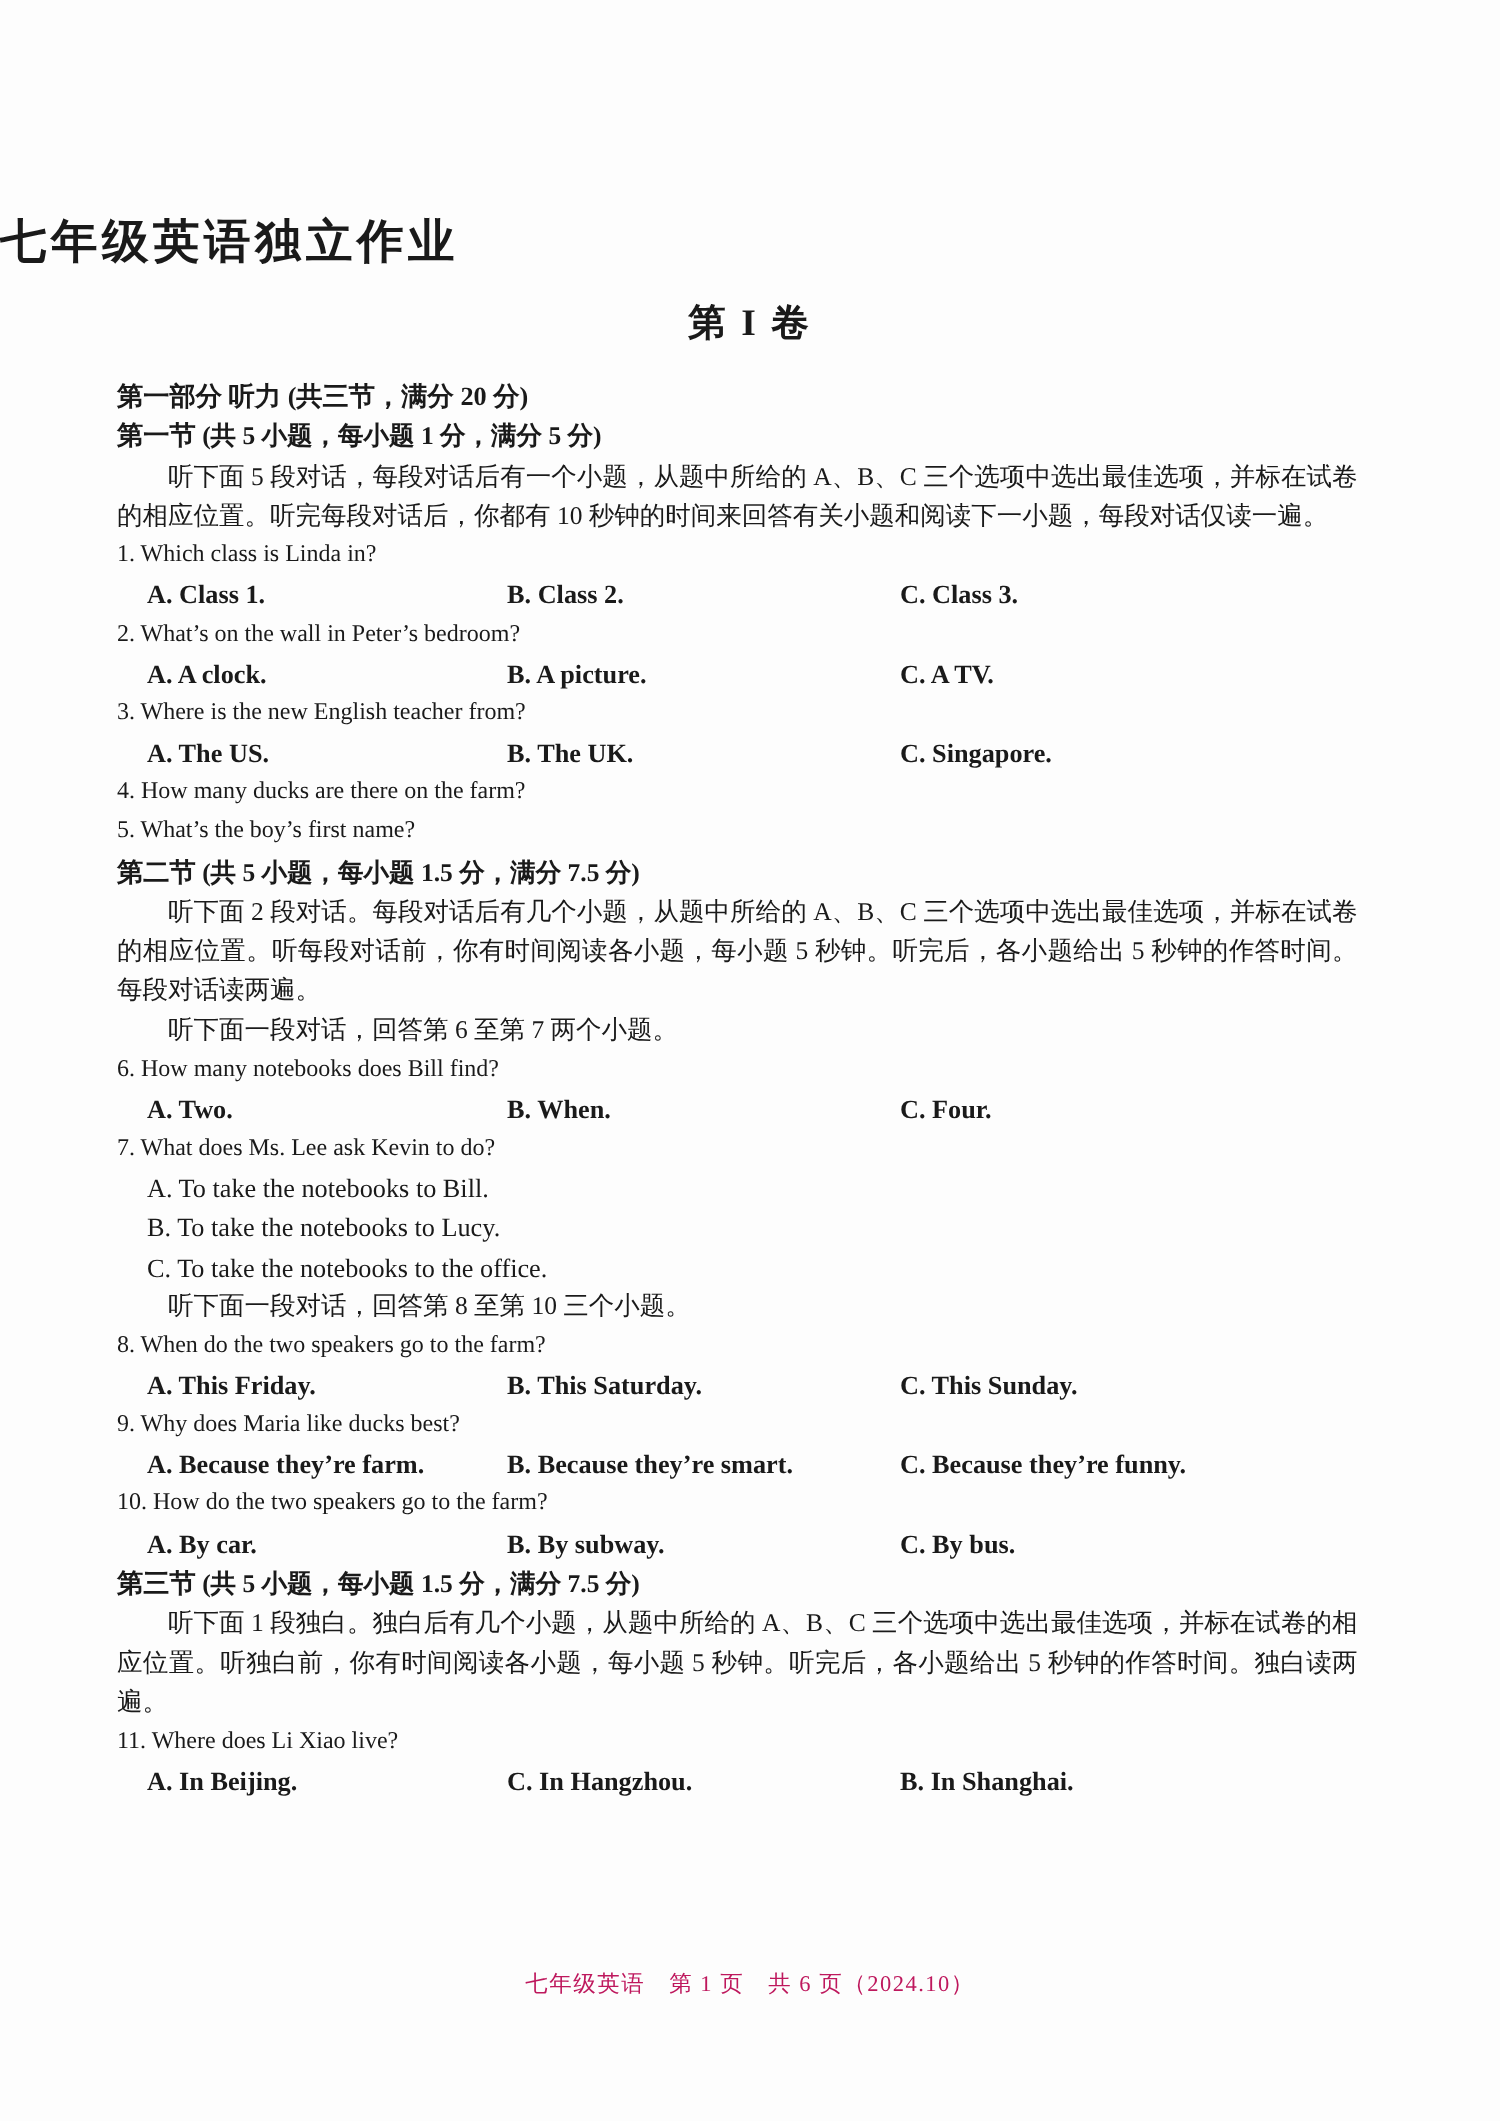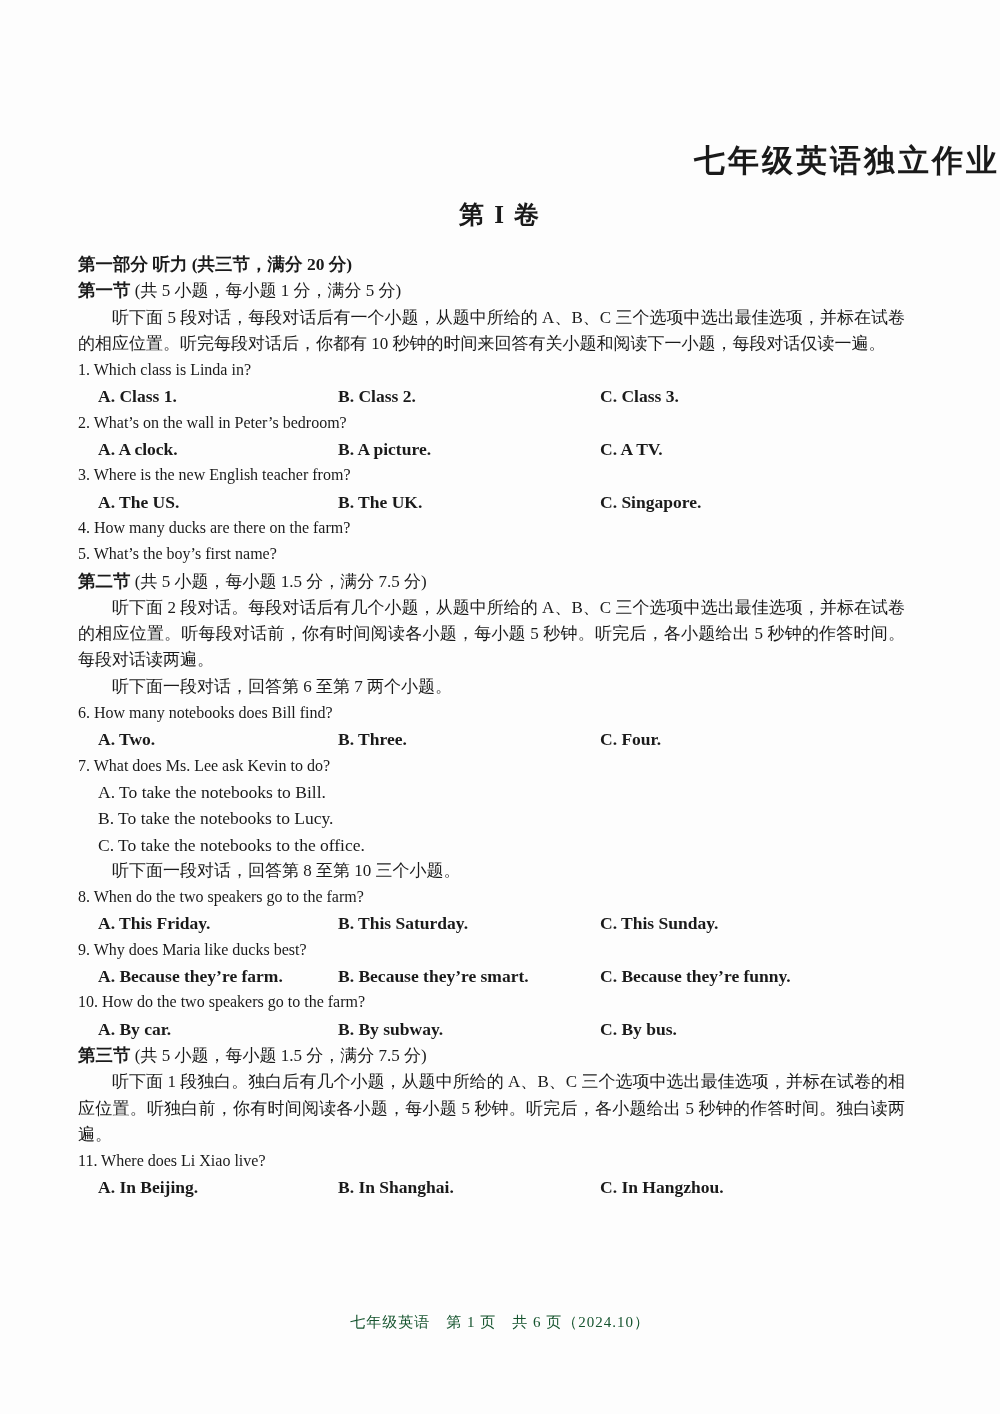--- a/index.html
+++ b/index.html
@@ -9,40 +9,40 @@
     height: 1414px;
     margin: 0 auto;
     background: #fdfdfd;
     color: #1a1a1a;
     font-family: "Liberation Serif", "DejaVu Serif", serif;
     overflow: hidden;
   }
   .title {
     margin: 0;
     padding-top: 140px;
-    text-align: right;
+    text-align: left;
     font-size: 31px;
     font-weight: 700;
     letter-spacing: 3px;
   }
   .subtitle {
     margin: 16px 0 0 0;
     text-align: center;
     font-size: 25px;
     font-weight: 600;
     letter-spacing: 2px;
   }
   .content {
     margin: 20px 95px 0 78px;
     font-size: 17px;
     line-height: 26.3px;
   }
   .part-heading { font-weight: 700; font-size: 17.5px; }
   .section-heading .sec-label { font-weight: 700; font-size: 17.5px; }
-  .section-heading .sec-meta { font-weight: 400; }
+  .section-heading .sec-meta { font-weight: 700; }
   p.instr, p.sub-instr {
     margin: 0;
     text-indent: 2em;
     text-align: justify;
   }
   .q-text { font-size: 16px; }
   .option { font-size: 17.5px; }
   .options-row {
     display: grid;
     grid-template-columns: 240px 262px 1fr;
@@ -53,21 +53,21 @@
     display: block;
     padding-left: 20px;
   }
   .footer {
     position: absolute;
     left: 0;
     right: 0;
     bottom: 82px;
     text-align: center;
     font-size: 15px;
-    color: #14532d;
+    color: #be185d;
     letter-spacing: 1px;
   }
 </style>
 </head>
 <body>
 
 <div class="page">
   <h1 class="title">七年级英语独立作业</h1>
   <h2 class="subtitle">第 I 卷</h2>
   <div class="content">
@@ -104,21 +104,21 @@
       <div class="question">
         <div class="q-text">5. What’s the boy’s first name?</div>
       </div>
       <div class="section-heading"><span class="sec-label">第二节</span><span class="sec-meta"> (共 5 小题，每小题 1.5 分，满分 7.5 分)</span></div>
       <p class="instr">听下面 2 段对话。每段对话后有几个小题，从题中所给的 A、B、C 三个选项中选出最佳选项，并标在试卷的相应位置。听每段对话前，你有时间阅读各小题，每小题 5 秒钟。听完后，各小题给出 5 秒钟的作答时间。每段对话读两遍。</p>
       <p class="sub-instr">听下面一段对话，回答第 6 至第 7 两个小题。</p>
       <div class="question">
         <div class="q-text">6. How many notebooks does Bill find?</div>
         <div class="options options-row">
           <span class="option">A. Two.</span>
-          <span class="option">B. Three.</span>
+          <span class="option">B. When.</span>
           <span class="option">C. Four.</span>
         </div>
       </div>
       <div class="question">
         <div class="q-text">7. What does Ms. Lee ask Kevin to do?</div>
         <div class="options options-stack">
           <span class="option">A. To take the notebooks to Bill.</span>
           <span class="option">B. To take the notebooks to Lucy.</span>
           <span class="option">C. To take the notebooks to the office.</span>
         </div>
@@ -147,19 +147,19 @@
           <span class="option">B. By subway.</span>
           <span class="option">C. By bus.</span>
         </div>
       </div>
       <div class="section-heading"><span class="sec-label">第三节</span><span class="sec-meta"> (共 5 小题，每小题 1.5 分，满分 7.5 分)</span></div>
       <p class="instr">听下面 1 段独白。独白后有几个小题，从题中所给的 A、B、C 三个选项中选出最佳选项，并标在试卷的相应位置。听独白前，你有时间阅读各小题，每小题 5 秒钟。听完后，各小题给出 5 秒钟的作答时间。独白读两遍。</p>
       <div class="question">
         <div class="q-text">11. Where does Li Xiao live?</div>
         <div class="options options-row">
           <span class="option">A. In Beijing.</span>
+          <span class="option">C. In Hangzhou.</span>
           <span class="option">B. In Shanghai.</span>
-          <span class="option">C. In Hangzhou.</span>
         </div>
       </div>
     </div>
   <div class="footer">七年级英语　第 1 页　共 6 页（2024.10）</div>
 </div>
 
 </body></html>

